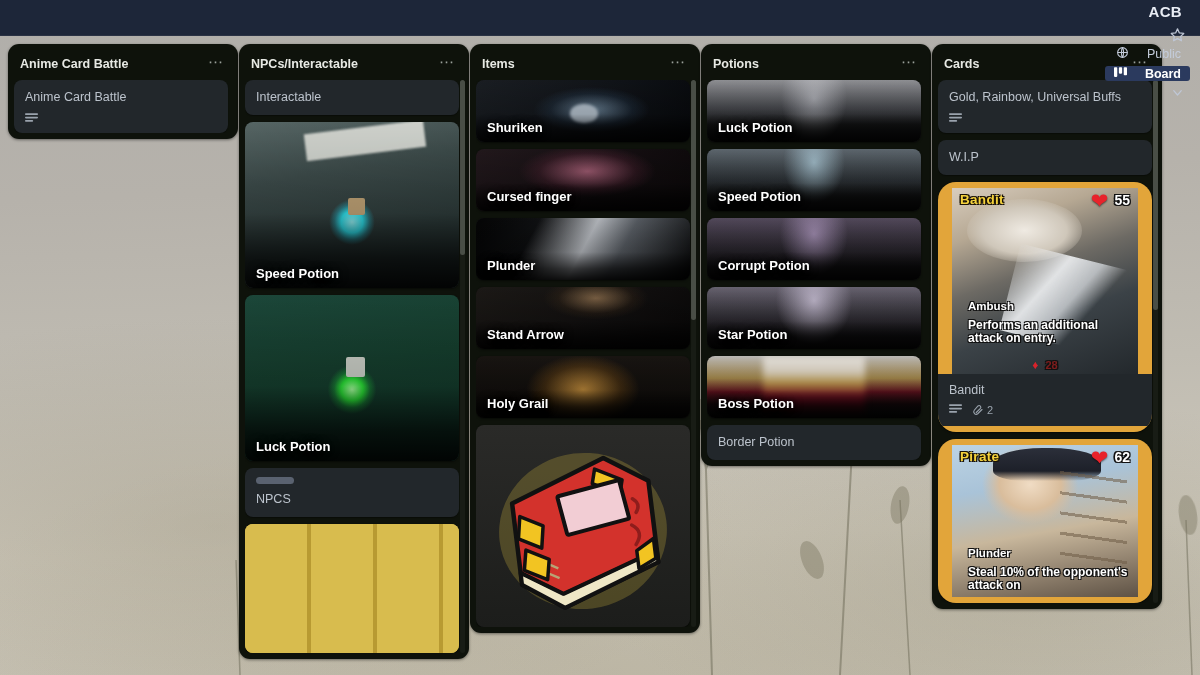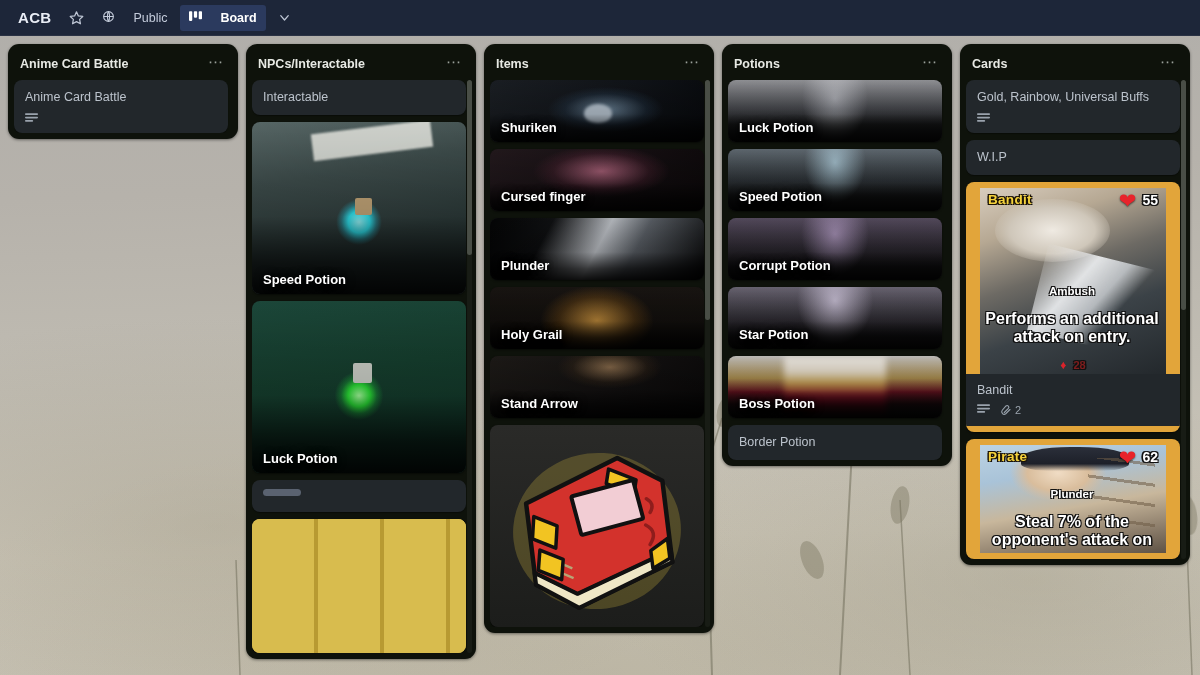--- a/index.html
+++ b/index.html
@@ -24,24 +24,25 @@
   }
   #grass { position: absolute; inset: 0; z-index: 1; pointer-events: none; }
 
   
   #topbar {
     position: relative;
     z-index: 5;
     height: 36px;
     background: #1d2639;
     display: flex;
-    align-items: center;
+    align-items: flex-end;
     padding: 0 10px;
     gap: 4px;
     border-bottom: 1px solid rgba(255,255,255,0.06);
+    flex-direction: column;
   }
   .board-title {
     color: #e9edf5;
     font-size: 15px;
     font-weight: 700;
     letter-spacing: .3px;
     padding: 3px 8px;
     border-radius: 3px;
   }
   .tb-icon-btn {
@@ -70,21 +71,21 @@
     color: #bfc7d6;
     margin-left: 2px;
   }
 
   
   #lists {
     position: relative;
     z-index: 4;
     display: flex;
     align-items: flex-start;
-    gap: 8px;
+    gap: 1px;
     padding: 8px 8px 0 8px;
     height: 639px;
   }
   .list {
     width: 230px;
     flex: 0 0 230px;
     background: #0e120b;
     border-radius: 11px;
     padding: 6px 4px 6px 6px;
     display: flex;
@@ -297,34 +298,34 @@
       linear-gradient(180deg, #1e1c1c 0%, #101010 100%);
   }
   .ph-potion-boss::before {
     content:""; position:absolute; left:26%; top:0; width:48%; height:100%;
     background: linear-gradient(180deg, #efece6 0%, #e8dfcf 26%, #c8a24e 44%, #7e1226 64%, #3a0810 84%, rgba(0,0,0,0) 100%);
     filter: blur(3px);
   }
 
   
   .game-card {
-    border-radius: 8px;
+    border-radius: 18px;
     overflow: hidden;
     background: #e2a53a;
     padding: 6px 0;
     position: relative;
     box-shadow: 0 1px 2px rgba(0,0,0,.5);
   }
   .gc-art {
     position: relative;
     height: 186px;
     margin: 0 14px;
     overflow: hidden;
   }
-  .gc-art.pirate { height: 108px; margin-bottom: 0; padding-left: 41px; }
+  .gc-art.pirate { height: 152px; margin-bottom: 0; padding-left: 41px; }
   .art-bandit {
     position:absolute; inset:0;
     background:
       linear-gradient(160deg, #d8cdbe 0%, #b6a893 22%, #6d6a64 44%, #3b4247 66%, #23282c 100%);
   }
   .art-bandit::before {
     content:""; position:absolute; left:8%; top:6%; width:62%; height:34%;
     background: radial-gradient(ellipse at 50% 50%, #efeae2 0%, #cfc7ba 52%, rgba(140,132,120,0) 78%);
     border-radius: 50%;
   }
@@ -363,30 +364,29 @@
     display: flex; align-items: center; gap: 6px;
     z-index: 4;
   }
   .gc-hp .heart { color: #e8232b; font-size: 21px; line-height: 1; text-shadow: 0 1px 2px rgba(0,0,0,.6); }
   .gc-hp .hpnum {
     color: #ffffff; font-size: 14px; font-weight: 700;
     text-shadow: -1.4px -1.4px 0 #111, 1.4px -1.4px 0 #111, -1.4px 1.4px 0 #111, 1.4px 1.4px 0 #111;
     text-align: center;
   }
   .gc-ability {
-    position: absolute; left: 4px; right: 6px; bottom: 28px;
+    position: absolute; left: 16px; right: 6px; bottom: 28px;
     z-index: 4;
-    text-align: center;
   }
   .gc-ability .ab-name {
     color: #ffffff; font-size: 11.5px; font-weight: 700;
     text-shadow: -1.1px -1.1px 0 #111, 1.1px -1.1px 0 #111, -1.1px 1.1px 0 #111, 1.1px 1.1px 0 #111;
   }
   .gc-ability .ab-desc {
-    color: #ffffff; font-size: 16px; font-weight: 700; line-height: 1.12; margin-top: 13px;
+    color: #ffffff; font-size: 12px; font-weight: 700; line-height: 1.12; margin-top: 7px;
     text-shadow: -1.1px -1.1px 0 #111, 1.1px -1.1px 0 #111, -1.1px 1.1px 0 #111, 1.1px 1.1px 0 #111;
   }
   .gc-atk {
     position: absolute; left: 0; right: 0; bottom: 2px;
     display: flex; align-items: center; justify-content: center; gap: 7px;
     z-index: 4;
   }
   .gc-atk .atkicon { color: #d9232b; font-size: 12px; }
   .gc-atk .atknum {
     color: #7f1d1d; font-size: 11px; font-weight: 700;
@@ -507,20 +507,21 @@
 
       <div class="cover-card cover-tall">
         <div class="cover-img ph-luck"></div>
         <div class="cover-shade"></div>
         <div class="cover-name">Luck Potion</div>
       </div>
 
 
       <div class="card">
         <div class="label-chip"></div>
+        <div class="card-title-plain">NPCS</div>
       </div>
 
       <div class="cover-card cover-game">
         <div class="cover-img ph-npcs"></div>
       </div>
     </div>
   </div>
 
   <div class="list">
     <div class="list-header">
@@ -544,29 +545,29 @@
         <div class="cover-name">Cursed finger</div>
       </div>
 
       <div class="cover-card cover-band">
         <div class="cover-img ph-samehada"></div>
         <div class="cover-shade"></div>
         <div class="cover-name">Plunder</div>
       </div>
 
       <div class="cover-card cover-band">
+        <div class="cover-img ph-arrow"></div>
+        <div class="cover-shade"></div>
+        <div class="cover-name">Stand Arrow</div>
+      </div>
+
+      <div class="cover-card cover-band">
         <div class="cover-img ph-grail"></div>
         <div class="cover-shade"></div>
         <div class="cover-name">Holy Grail</div>
-      </div>
-
-      <div class="cover-card cover-band">
-        <div class="cover-img ph-arrow"></div>
-        <div class="cover-shade"></div>
-        <div class="cover-name">Stand Arrow</div>
       </div>
 
       <div class="cover-card cover-xl">
         <div class="cover-img ph-book">
           <div class="book-wrap">
             <svg width="178" height="175" viewBox="0 0 178 175">
               <g transform="rotate(-7 89 92)">
                 <ellipse cx="89" cy="92" rx="84" ry="78" fill="#c9b13c" opacity="0.28"></ellipse>
                 <path d="M22 56 L118 22 L160 50 L160 132 L62 166 L22 138 Z" fill="#d3322c" stroke="#111" stroke-width="4.5" stroke-linejoin="round"></path>
                 <path d="M22 138 L62 166 L160 132 L160 120 L62 152 L22 126 Z" fill="#efe7c6" stroke="#111" stroke-width="4" stroke-linejoin="round"></path>
@@ -697,20 +698,20 @@
       <div class="game-card">
         <div class="gc-art pirate">
           <div class="art-pirate"></div>
           <div class="gc-name">Pirate</div>
           <div class="gc-hp">
             <span class="heart">❤</span>
             <span class="hpnum">62</span>
           </div>
           <div class="gc-ability" style="bottom:4px">
             <div class="ab-name">Plunder</div>
-            <div class="ab-desc">Steal 7% of the opponent's attack on</div>
+            <div class="ab-desc">Steal 10% of the opponent's attack on</div>
           </div>
         </div>
       </div>
     </div>
   </div>
 
 </div>
 
 </body></html>

